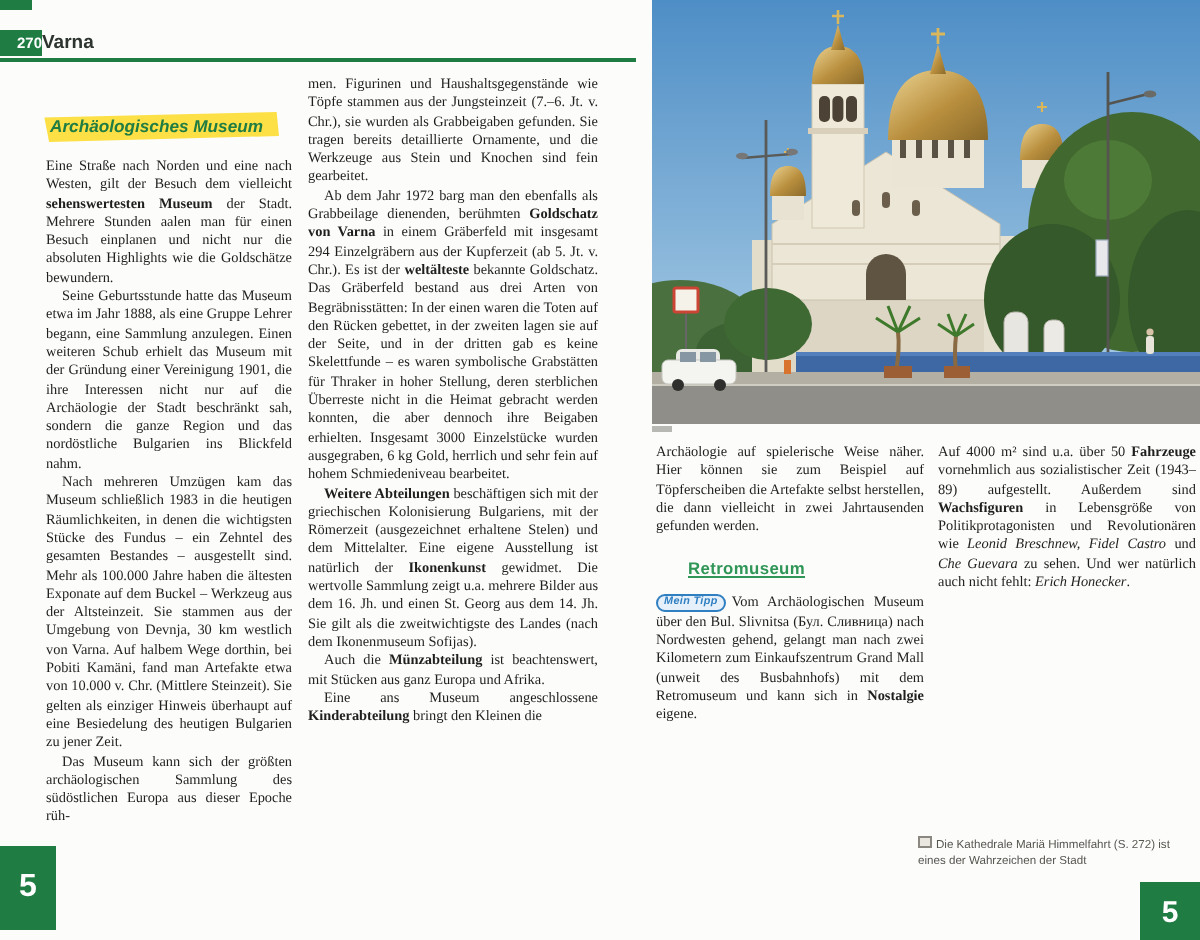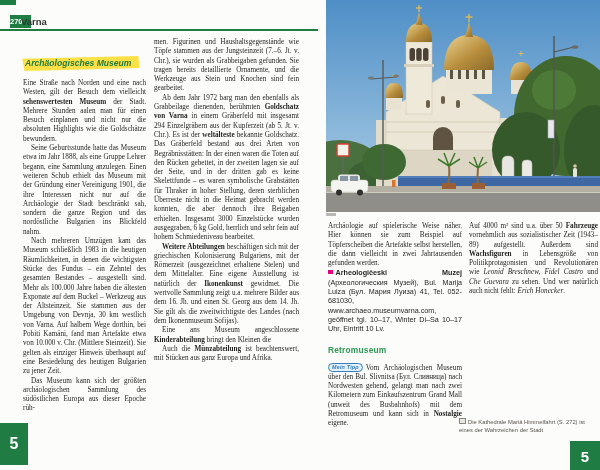--- a/index.html
+++ b/index.html
@@ -8,22 +8,22 @@
     background:#fcfcfa;
     font-family:"Liberation Serif",serif;
     -webkit-font-smoothing:antialiased;
   }
   .seg-b{font-weight:bold}
   .seg-i{font-style:italic}
 
   
   .bleed-tab{position:absolute;left:0;top:0;width:16px;height:5px;background:#1f7c43;}
   .pagenum-box{
-    position:absolute;left:10px;top:15px;width:21px;height:13px;background:#1f7c43;
-    color:#fff;font:bold 7.5px/13px "Liberation Sans",sans-serif;text-align:left;
+    position:absolute;left:0;top:15px;width:21px;height:13px;background:#1f7c43;
+    color:#fff;font:bold 7.5px/13px "Liberation Sans",sans-serif;text-align:right;
   }
   .header-title{
     position:absolute;left:21px;top:15px;
     font:bold 9.5px/13px "Liberation Sans",sans-serif;color:#2e342f;
   }
   .header-rule{position:absolute;left:0;top:29px;width:318px;height:2px;background:#1f7c43;}
 
   
   .cols{position:absolute;display:flex;}
   .cols-left{left:23px;top:38px;width:276px;gap:8px;}
@@ -57,23 +57,23 @@
     padding:1px 5px 1px 2px;
   }
   .hl-heading::before{
     content:"";position:absolute;left:-2px;right:-3px;top:-1px;bottom:-1px;
     background:#fce045;z-index:0;
     clip-path:polygon(1% 18%, 99% 0%, 100% 80%, 3% 100%);
   }
   .hl-heading span{position:relative;z-index:1;}
 
   .retro-heading{
-    margin:11px 0 8px 0;
+    margin:11px 0 8px 16px;
     font:8.4px/10px "Liberation Sans",sans-serif;font-weight:bold;
-    color:#2f9657;letter-spacing:.2px;
+    color:#2f9657;letter-spacing:.2px;text-decoration:underline;
   }
 
   .tip-badge{
     display:inline-block;border:1px solid #2f7fc1;border-radius:7px;
     background:#e6f0fa;color:#2f7fc1;
     font:bold italic 5.4px/7px "Liberation Sans",sans-serif;
     padding:0 3px;margin-right:3px;vertical-align:1px;letter-spacing:.2px;
   }
 
   .mt6{margin-top:6px;}
@@ -116,22 +116,22 @@
       <div class="hl-heading"><span>Archäologisches Museum</span></div>
       <p><span>Eine Straße nach Norden und eine nach Westen, gilt der Besuch dem vielleicht </span><span class="seg-b">sehenswertesten Museum</span><span> der Stadt. Mehrere Stunden aalen man für einen Besuch einplanen und nicht nur die absoluten Highlights wie die Goldschätze bewundern.</span></p>
       <p class="indent"><span>Seine Geburtsstunde hatte das Museum etwa im Jahr 1888, als eine Gruppe Lehrer begann, eine Sammlung anzulegen. Einen weiteren Schub erhielt das Museum mit der Gründung einer Vereinigung 1901, die ihre Interessen nicht nur auf die Archäologie der Stadt beschränkt sah, sondern die ganze Region und das nordöstliche Bulgarien ins Blickfeld nahm.</span></p>
       <p class="indent"><span>Nach mehreren Umzügen kam das Museum schließlich 1983 in die heutigen Räumlichkeiten, in denen die wichtigsten Stücke des Fundus – ein Zehntel des gesamten Bestandes – ausgestellt sind. Mehr als 100.000 Jahre haben die ältesten Exponate auf dem Buckel – Werkzeug aus der Altsteinzeit. Sie stammen aus der Umgebung von Devnja, 30 km westlich von Varna. Auf halbem Wege dorthin, bei Pobiti Kamäni, fand man Artefakte etwa von 10.000 v. Chr. (Mittlere Steinzeit). Sie gelten als einziger Hinweis überhaupt auf eine Besiedelung des heutigen Bulgarien zu jener Zeit.</span></p>
       <p class="indent"><span>Das Museum kann sich der größten archäologischen Sammlung des südöstlichen Europa aus dieser Epoche rüh-</span></p>
     </div>
     <div class="col col2">
       <p><span>men. Figurinen und Haushaltsgegenstände wie Töpfe stammen aus der Jungsteinzeit (7.–6. Jt. v. Chr.), sie wurden als Grabbeigaben gefunden. Sie tragen bereits detaillierte Ornamente, und die Werkzeuge aus Stein und Knochen sind fein gearbeitet.</span></p>
       <p class="indent"><span>Ab dem Jahr 1972 barg man den ebenfalls als Grabbeilage dienenden, berühmten </span><span class="seg-b">Goldschatz von Varna</span><span> in einem Gräberfeld mit insgesamt 294 Einzelgräbern aus der Kupferzeit (ab 5. Jt. v. Chr.). Es ist der </span><span class="seg-b">weltälteste</span><span> bekannte Goldschatz. Das Gräberfeld bestand aus drei Arten von Begräbnisstätten: In der einen waren die Toten auf den Rücken gebettet, in der zweiten lagen sie auf der Seite, und in der dritten gab es keine Skelettfunde – es waren symbolische Grabstätten für Thraker in hoher Stellung, deren sterblichen Überreste nicht in die Heimat gebracht werden konnten, die aber dennoch ihre Beigaben erhielten. Insgesamt 3000 Einzelstücke wurden ausgegraben, 6 kg Gold, herrlich und sehr fein auf hohem Schmiedeniveau bearbeitet.</span></p>
       <p class="indent"><span class="seg-b">Weitere Abteilungen</span><span> beschäftigen sich mit der griechischen Kolonisierung Bulgariens, mit der Römerzeit (ausgezeichnet erhaltene Stelen) und dem Mittelalter. Eine eigene Ausstellung ist natürlich der </span><span class="seg-b">Ikonenkunst</span><span> gewidmet. Die wertvolle Sammlung zeigt u.a. mehrere Bilder aus dem 16. Jh. und einen St. Georg aus dem 14. Jh. Sie gilt als die zweitwichtigste des Landes (nach dem Ikonenmuseum Sofijas).</span></p>
+      <p class="indent"><span>Auch die </span><span class="seg-b">Münzabteilung</span><span> ist beachtenswert, mit Stücken aus ganz Europa und Afrika.</span></p>
       <p class="indent"><span>Eine ans Museum angeschlossene </span><span class="seg-b">Kinderabteilung</span><span> bringt den Kleinen die</span></p>
-      <p class="indent"><span>Auch die </span><span class="seg-b">Münzabteilung</span><span> ist beachtenswert, mit Stücken aus ganz Europa und Afrika.</span></p>
     </div>
   </div>
 
   <div class="photo">
     <svg width="274" height="212" viewBox="0 0 274 212" xmlns="http://www.w3.org/2000/svg">
       <defs>
         <linearGradient id="sky" x1="0" y1="0" x2="0" y2="1">
           <stop offset="0" stop-color="#4e8ec6"></stop>
             <stop offset="1" stop-color="#b2d2e8"></stop>
         </linearGradient>
@@ -236,21 +236,20 @@
         <circle cx="13" cy="192.5" r="3" fill="#2f2f2d"></circle>
         <circle cx="34" cy="192.5" r="3" fill="#2f2f2d"></circle>
       </g>
     </svg>
   </div>
   <div class="photo-credit"></div>
 
   <div class="cols cols-right">
     <div class="col col3">
       <p><span>Archäologie auf spielerische Weise näher. Hier können sie zum Beispiel auf Töpferscheiben die Artefakte selbst herstellen, die dann vielleicht in zwei Jahrtausenden gefunden werden.</span></p>
-      <p class="sans-listing mt6"><span class="bullet"></span><span><span class="seg-b">Arheologičeski Muzej</span><span> (Археологическия Музей), Bul. Marija Luiza (Бул. Мария Луиза) 41, Tel. 052-681030, www.archaeo.museumvarna.com, geöffnet tgl. 10–17, Winter Di–Sa 10–17 Uhr, Eintritt 10 Lv.</span></span></p>
       <div class="retro-heading">Retromuseum</div>
       <p><span class="tip-badge">Mein Tipp</span><span><span>Vom Archäologischen Museum über den Bul. Slivnitsa (Бул. Сливница) nach Nordwesten gehend, gelangt man nach zwei Kilometern zum Einkaufszentrum Grand Mall (unweit des Busbahnhofs) mit dem Retromuseum und kann sich in </span><span class="seg-b">Nostalgie</span><span> eigene.</span></span></p>
     </div>
     <div class="col col4">
       <p><span>Auf 4000 m² sind u.a. über 50 </span><span class="seg-b">Fahrzeuge</span><span> vornehmlich aus sozialistischer Zeit (1943–89) aufgestellt. Außerdem sind </span><span class="seg-b">Wachsfiguren</span><span> in Lebensgröße von Politikprotagonisten und Revolutionären wie </span><span class="seg-i">Leonid Breschnew, Fidel Castro</span><span> und </span><span class="seg-i">Che Guevara</span><span> zu sehen. Und wer natürlich auch nicht fehlt: </span><span class="seg-i">Erich Honecker</span><span>.</span></p>
     </div>
   </div>
 
   <div class="caption"><span class="cap-icon"></span><span>Die Kathedrale Mariä Himmelfahrt (S. 272) ist eines der Wahrzeichen der Stadt</span></div>
 

